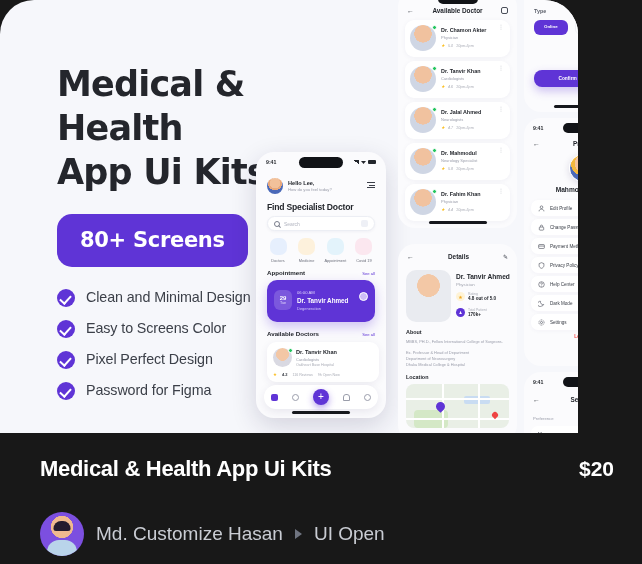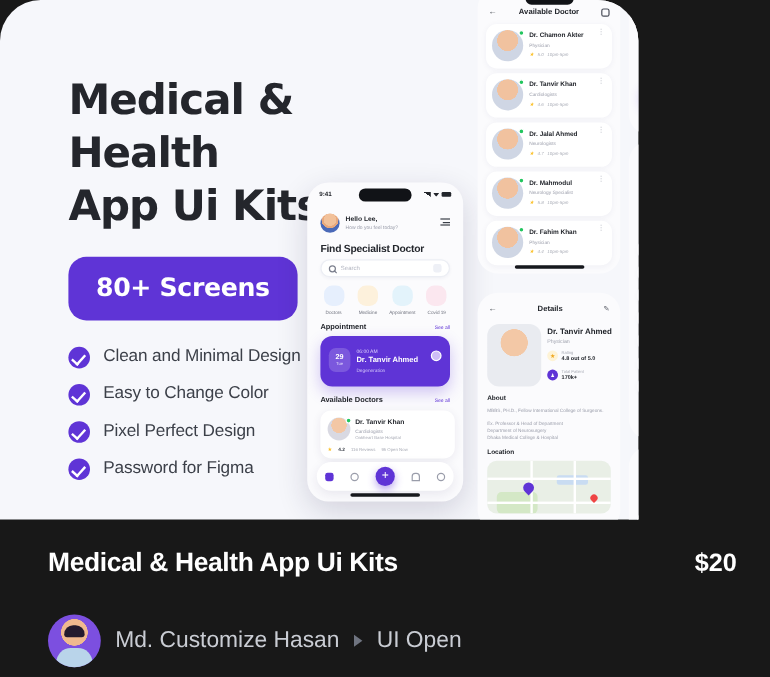--- a/index.html
+++ b/index.html
@@ -11,21 +11,21 @@
   }
   .product-card {
     position: relative;
     width: 642px; height: 564px;
     background: #181818;
   }
 
   
   .hero {
     position: absolute; left: 0; top: 0;
-    width: 532px; height: 433px;
+    width: 578px; height: 433px;
     background: #f6f7fb;
     border-top-left-radius: 34px;
     border-top-right-radius: 34px;
     overflow: hidden;
   }
 
   
   .hero-left {
     position: absolute; left: 57px; top: 62px;
     width: 290px;
@@ -369,21 +369,21 @@
       </div>
       <div class="screens-badge">80+ Screens</div>
 
       <div class="feature-list">
         <div class="feature-row">
           <span class="check"></span>
           <span class="feature-label">Clean and Minimal Design</span>
         </div>
         <div class="feature-row">
           <span class="check"></span>
-          <span class="feature-label">Easy to Change Color</span>
+          <span class="feature-label">Easy to Screens Color</span>
         </div>
         <div class="feature-row">
           <span class="check"></span>
           <span class="feature-label">Pixel Perfect Design</span>
         </div>
         <div class="feature-row">
           <span class="check"></span>
           <span class="feature-label">Password for Figma</span>
         </div>
       </div>

